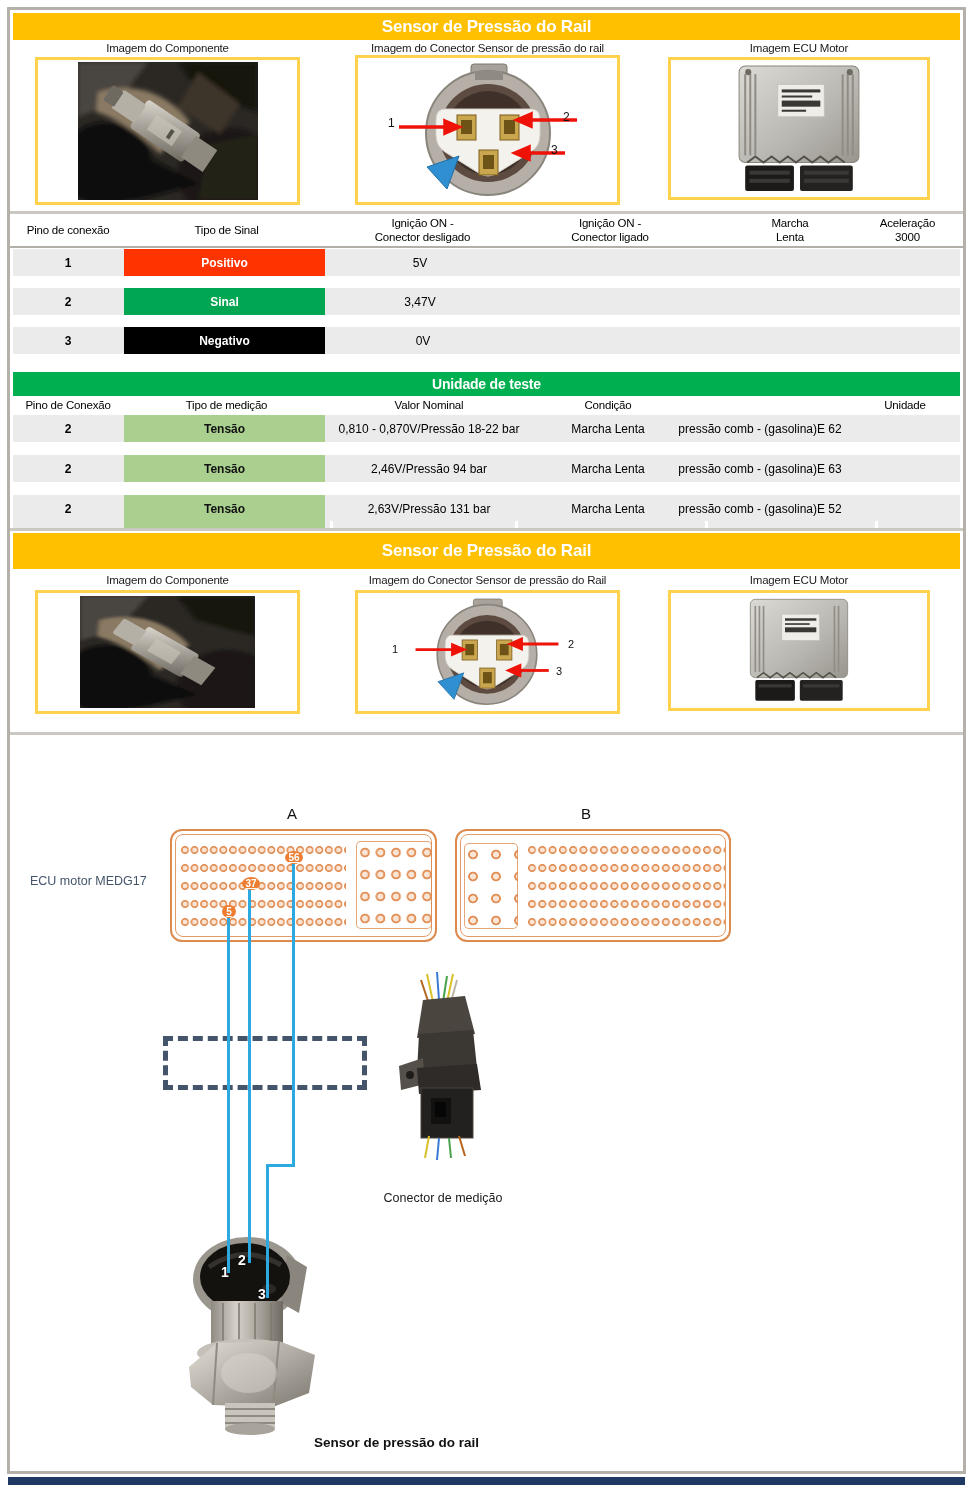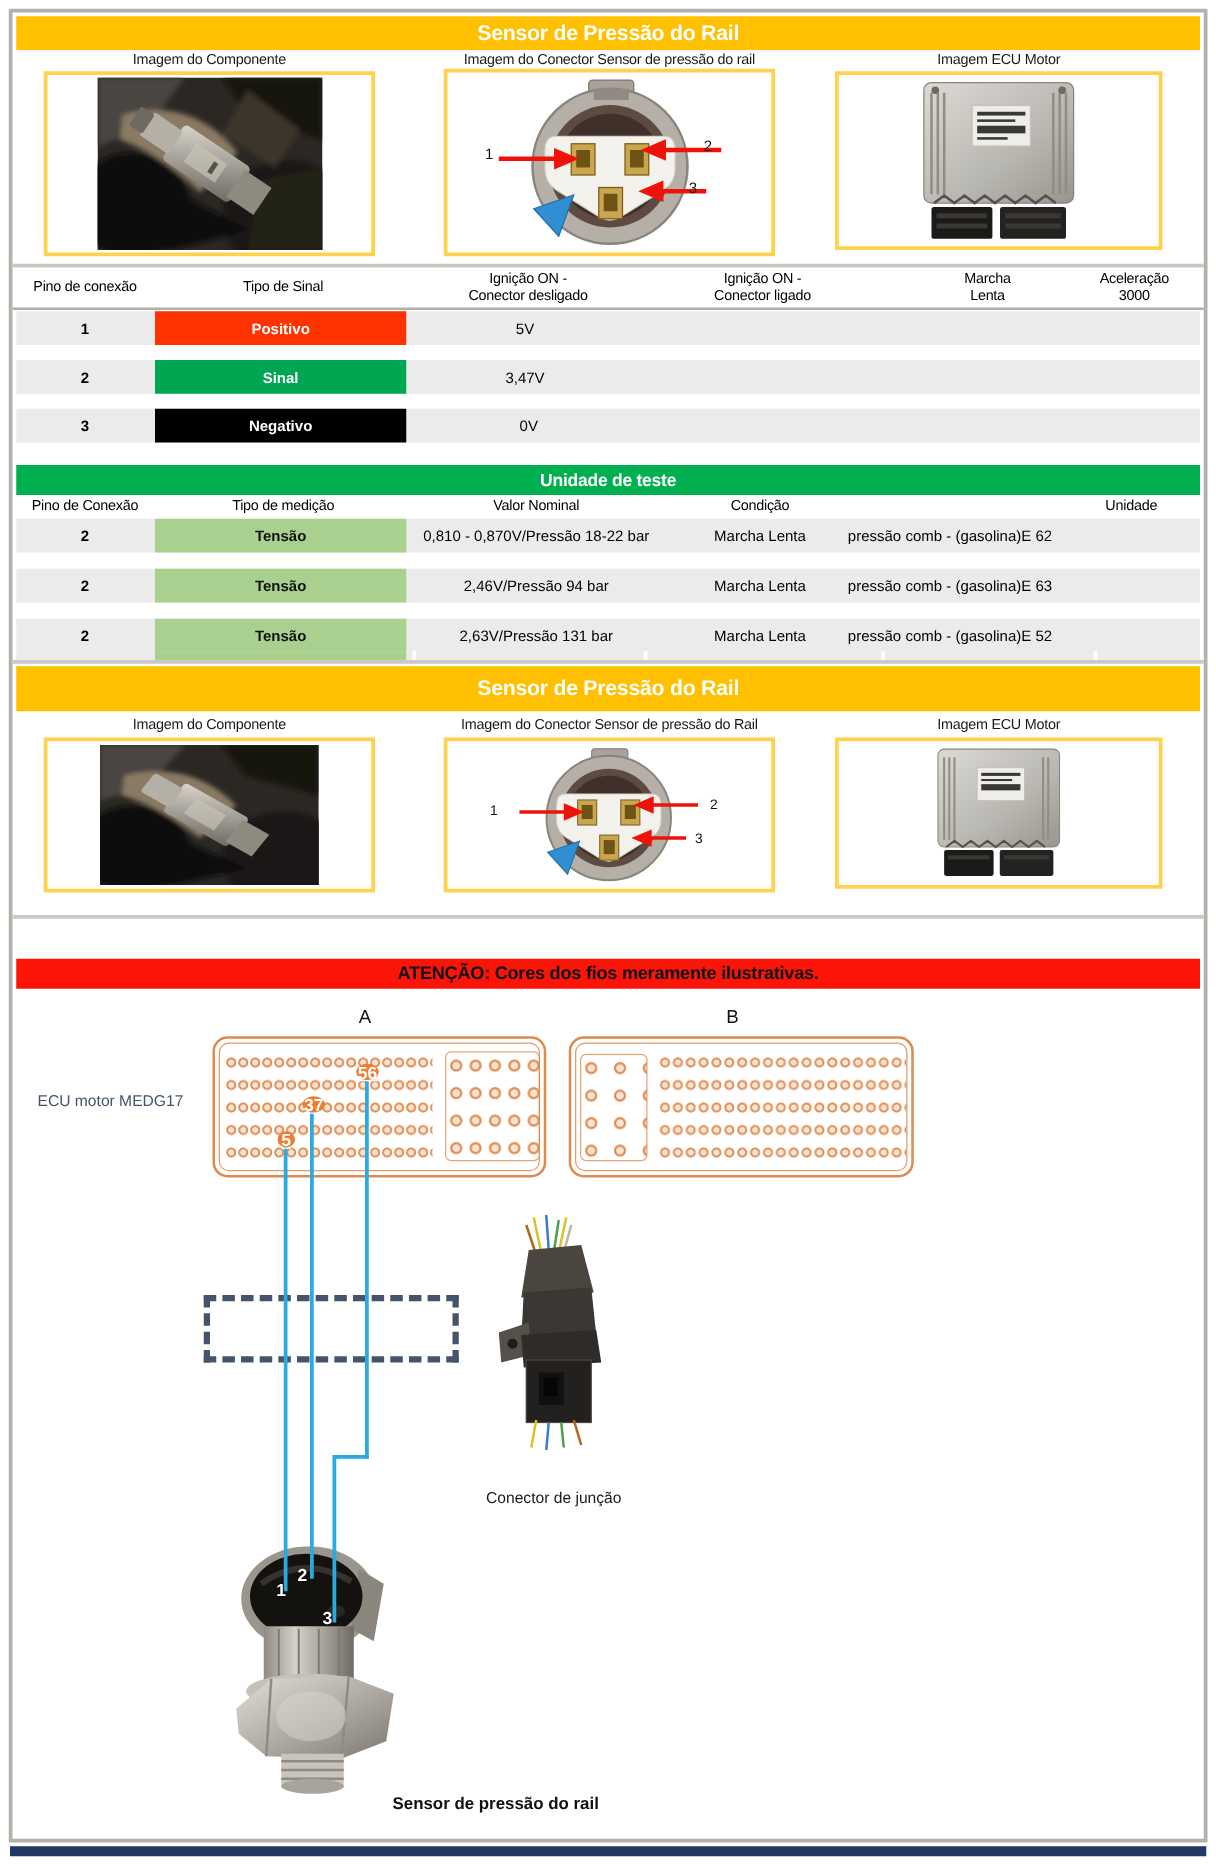--- a/index.html
+++ b/index.html
@@ -28,21 +28,21 @@
   .partrow { left:13px; top:521px; width:947px; height:7px; background:#EBEBEB; }
   .psep { position:absolute; top:0; width:3px; height:7px; background:#fff; }
   
   .ablabel { font-size:15px; color:#111; }
   .conn { border:2px solid #DD8A4E; border-radius:12px; background:#fff; }
   .conn::before { content:""; position:absolute; inset:3px; border:1.5px solid rgba(221,138,78,.85); border-radius:8px; }
   .pins { position:absolute; filter:blur(.45px); opacity:.95;
     background-image: radial-gradient(circle at 5px 9px, rgba(236,166,110,.30) 0 2.1px, #E08A4E 2.7px 3.7px, rgba(224,138,78,0) 4.3px); }
   .pins-big { background-image: radial-gradient(circle at 8px 10.5px, rgba(236,166,110,.30) 0 2.7px, #E08A4E 3.3px 4.5px, rgba(224,138,78,0) 5.2px); }
   .sidefield { border:1.5px solid rgba(221,138,78,.8); border-radius:5px; }
-  .hl { position:absolute; background:#ED7D31; color:#fff; font-weight:bold; font-size:14px; border-radius:50%;
+  .hl { position:absolute; background:#ED7D31; color:#fff; font-weight:bold; font-size:10px; border-radius:50%;
         display:flex; align-items:center; justify-content:center; z-index:6;text-decoration:underline; }
   .wire { position:absolute; background:#2BA9E0; z-index:4; }
   .dashedbox { left:163px; top:1036px; width:204px; height:54px; border:5px dashed #44546A; z-index:3; }
   .ecu-label { font-size:12.5px; color:#44546A; }
   .small-label { font-size:12.5px; color:#1a1a1a; }
   .sensor-label { font-size:13.5px; font-weight:bold; color:#111; }
   .pnum { position:absolute; font-size:12px; color:#111; z-index:5; }
   .spnum { position:absolute; color:#fff; font-weight:bold; font-size:14px; z-index:7; text-shadow:0 0 2px rgba(0,0,0,.8); }
 </style>
 </head>
@@ -319,23 +319,20 @@
       <rect x="66" y="102" width="52" height="25" rx="2" fill="#242220"></rect>
       <g fill="#3a3835">
           <rect x="16" y="107" width="40" height="4"></rect>
           <rect x="70" y="107" width="44" height="4"></rect>
         </g>
     </svg>
   </div>
 
   <div class="abs divider" style="top:732px;"></div>
 
-  <div class="abs hbar redbar c" style="top:767px;height:24px;font-weight:bold;">
-    <span>ATENÇÃO: Cores dos fios meramente ilustrativas.</span>
-  </div>
 
   <div class="abs ablabel c" style="left:272px;top:802px;width:40px;height:22px;">A</div>
   <div class="abs ablabel c" style="left:566px;top:802px;width:40px;height:22px;">B</div>
 
   <div class="abs conn" style="left:170px;top:829px;width:267px;height:113px;">
     <div class="pins" style="left:8px;top:10px;width:166px;height:90px;background-size:9.6px 18px;"></div>
     <div class="pins pins-big sidefield" style="left:184px;top:10px;width:76px;height:88px;background-size:15.5px 22px;"></div>
   </div>
 
   <div class="abs conn" style="left:455px;top:829px;width:276px;height:113px;">
@@ -374,21 +371,21 @@
     <rect x="28" y="116" width="52" height="50" fill="#23211f" stroke="#4a453f"></rect>
     <rect x="38" y="126" width="20" height="26" fill="#121110"></rect>
     <rect x="42" y="130" width="11" height="15" fill="#060606"></rect>
     <g stroke-width="2">
       <path d="M36,164 L32,186" stroke="#d8c12a"></path>
         <path d="M46,166 L44,188" stroke="#3a7bd5"></path>
       <path d="M56,166 L58,186" stroke="#49a24c"></path>
         <path d="M66,164 L72,184" stroke="#b5651d"></path>
     </g>
   </svg>
-  <div class="abs small-label c" style="left:378px;top:1191px;width:130px;">Conector de junção</div>
+  <div class="abs small-label c" style="left:378px;top:1191px;width:130px;">Conector de medição</div>
 
   <svg class="abs" style="left:183px;top:1237px;" width="146" height="200" viewBox="0 0 146 200">
     <defs>
       <linearGradient id="cyl" x1="0" y1="0" x2="1" y2="0">
         <stop offset="0" stop-color="#8f8a82"></stop>
           <stop offset="0.35" stop-color="#d5d1c9"></stop>
           <stop offset="0.7" stop-color="#a39e95"></stop>
           <stop offset="1" stop-color="#6e6a62"></stop>
       </linearGradient>
       <linearGradient id="hex" x1="0" y1="0" x2="1" y2="1">

